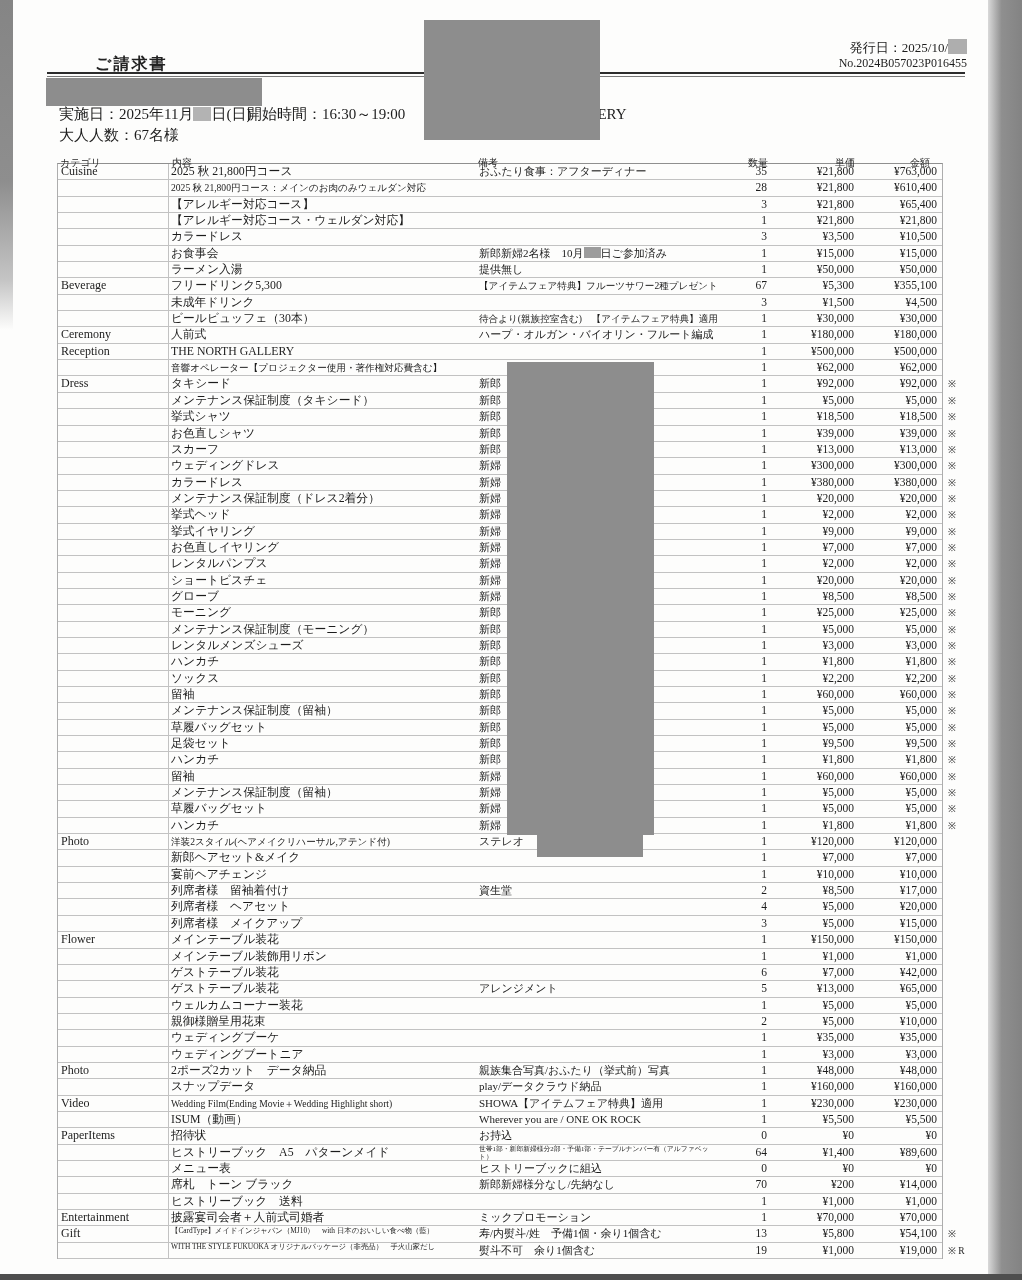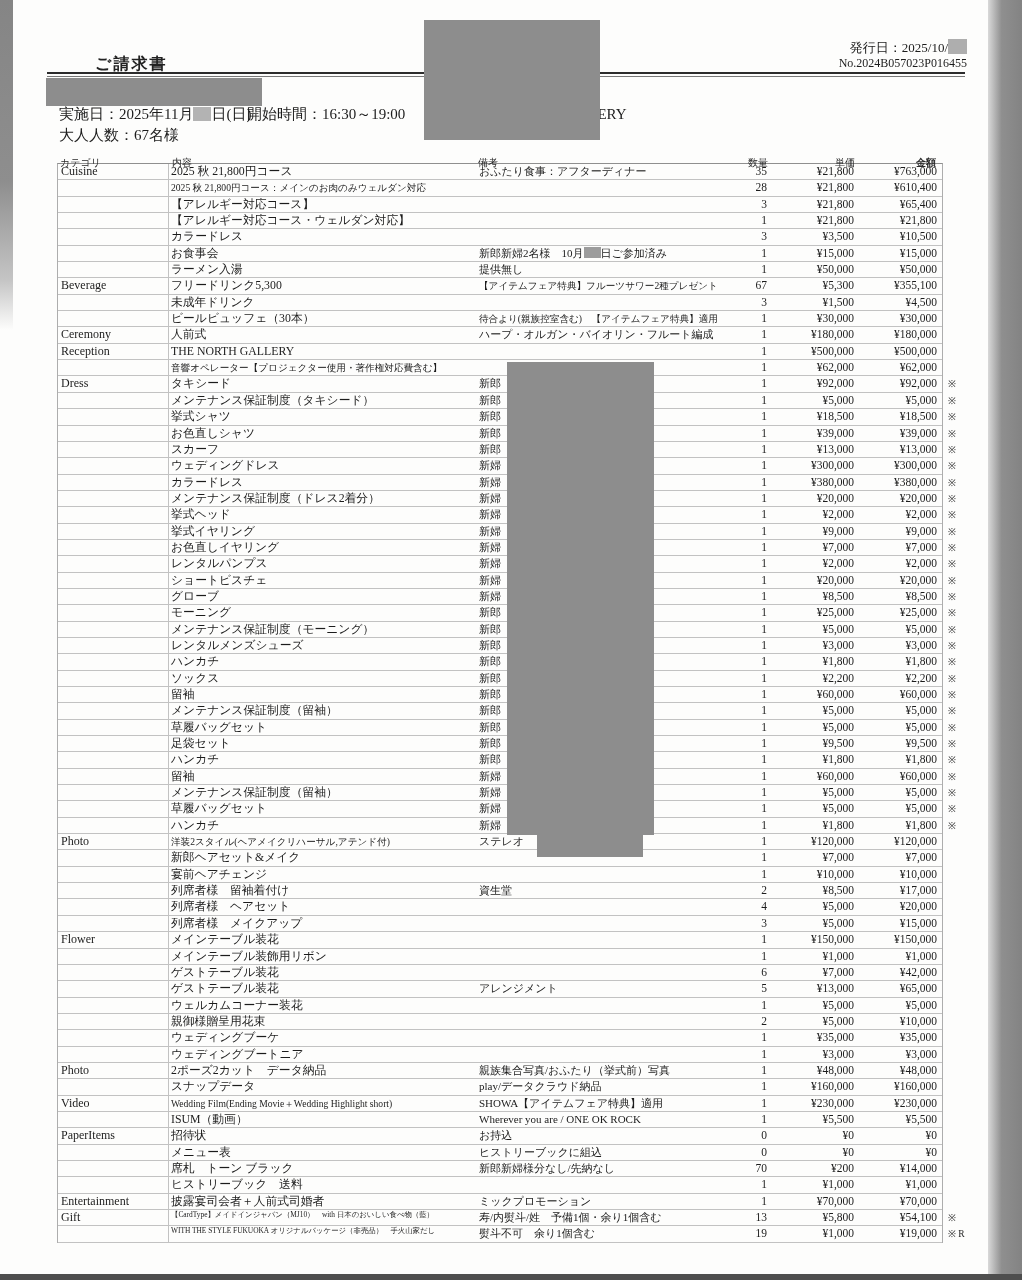--- a/index.html
+++ b/index.html
@@ -35,21 +35,21 @@
   #box-beauty{left:537px;top:835px;width:106px;height:22px;}
   .rd{display:inline-block;background:#b3b3b3;width:18px;height:14px;vertical-align:-2px;}
   .issue-line .rd{width:19px;height:15px;background:#aeaeae;}
   .remark .rd{width:17px;height:11px;background:#9c9c9c;vertical-align:-1px;}
 
   
   #table{position:absolute;left:57px;top:148px;width:886px;z-index:1;}
   .thead{position:relative;height:15px;font-size:10px;color:#2a2a2a;}
   .thead span{position:absolute;top:0;white-space:nowrap;margin-top:8px;}
   .h-cat{left:3px;} .h-item{left:115px;} .h-remark{left:421px;}
-  .h-qty{right:175px;} .h-unit{right:88px;} .h-amount{right:7px;font-weight:bold;}
+  .h-qty{right:175px;} .h-unit{right:88px;} .h-amount{right:13px;}
   .tbody{border-top:1px solid #8f8f8f;border-left:1px solid #adadad;border-right:1px solid #adadad;}
   .row{position:relative;height:16.353px;box-sizing:border-box;border-bottom:1px solid #c2c2c2;line-height:15.2px;}
   .cell{position:absolute;top:0;white-space:nowrap;}
   .c-cat{left:3px;font-size:12px;}
   .cat-sep{position:absolute;left:110px;top:0;bottom:0;width:0;border-left:1px solid #c2c2c2;}
   .c-item{left:113px;font-size:11.8px;}
   .c-item.small{font-size:9.6px;}
   .c-item.tiny{font-size:7.4px;line-height:1.12;white-space:normal;width:308px;top:0.5px;}
   .c-remark{left:421px;font-size:11px;}
   .c-remark.small{font-size:9.6px;}
@@ -650,20 +650,29 @@
         <div class="cell c-cat">PaperItems</div>
         <div class="cell c-item">招待状</div>
         <div class="cell c-remark remark">お持込</div>
         <div class="c-num c-qty">0</div>
         <div class="c-num c-unit">¥0</div>
         <div class="c-num c-amount">¥0</div>
       </div>
       <div class="row">
         <div class="cat-sep"></div>
         <div class="cell c-cat"></div>
+        <div class="cell c-item">ヒストリーブック　A5　パターンメイド</div>
+        <div class="cell c-remark remark tiny">世帯1部・新郎新婦様分2部・予備1部・テーブルナンバー有（アルファベット）</div>
+        <div class="c-num c-qty">64</div>
+        <div class="c-num c-unit">¥1,400</div>
+        <div class="c-num c-amount">¥89,600</div>
+      </div>
+      <div class="row">
+        <div class="cat-sep"></div>
+        <div class="cell c-cat"></div>
         <div class="cell c-item">メニュー表</div>
         <div class="cell c-remark remark">ヒストリーブックに組込</div>
         <div class="c-num c-qty">0</div>
         <div class="c-num c-unit">¥0</div>
         <div class="c-num c-amount">¥0</div>
       </div>
       <div class="row">
         <div class="cat-sep"></div>
         <div class="cell c-cat"></div>
         <div class="cell c-item">席札　トーン ブラック</div>

